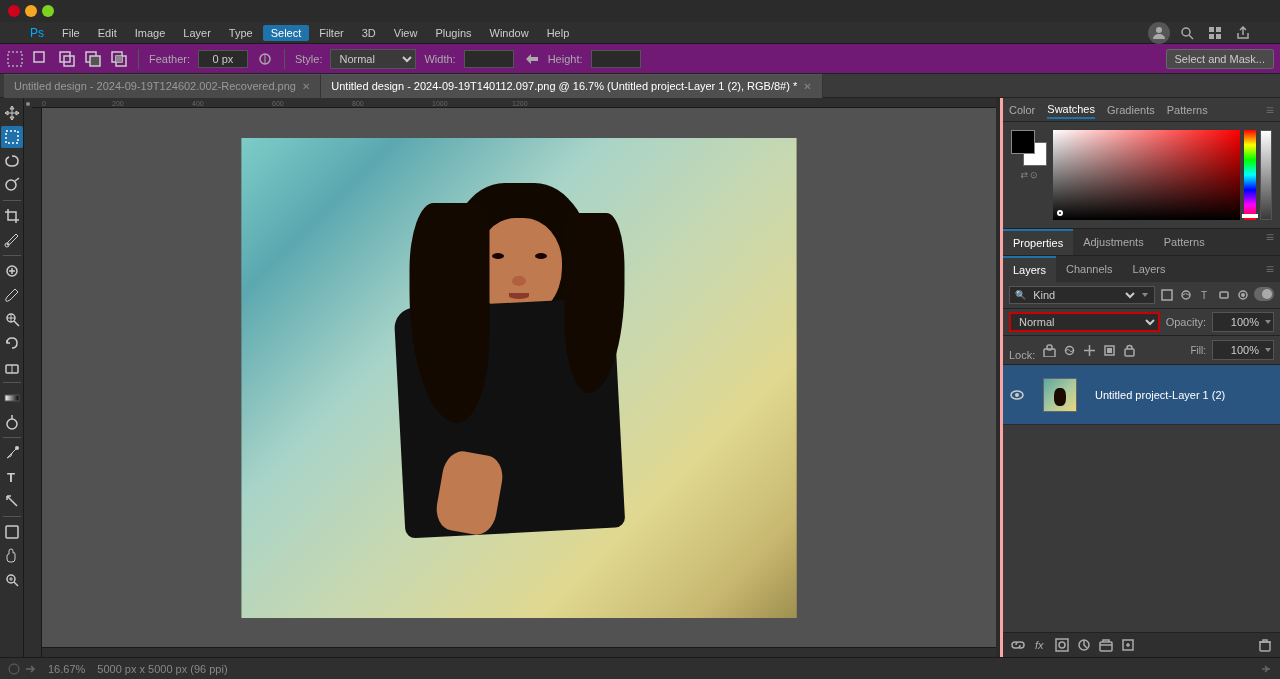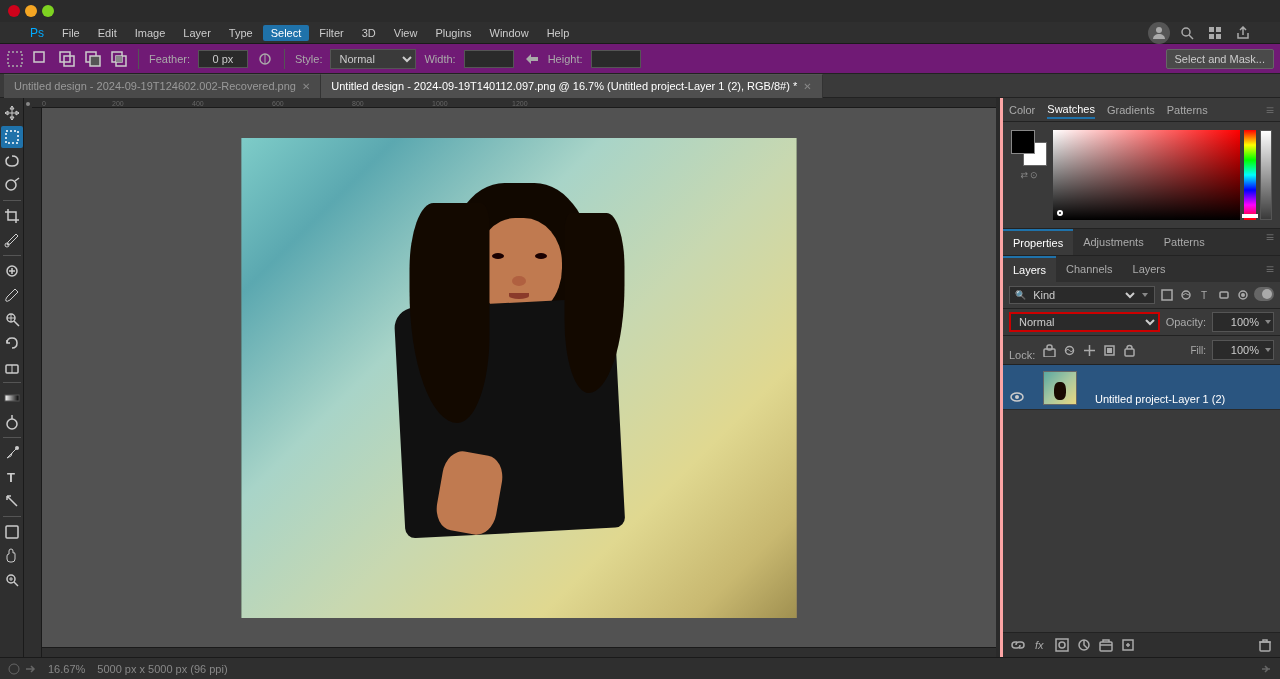--- a/index.html
+++ b/index.html
@@ -290,22 +290,22 @@
       font-size: 11px; color: #aaa; cursor: pointer;
     }
     .fill-label { font-size: 10px; color: #aaa; margin-left: auto; }
     .fill-input {
       width: 50px; height: 20px; background: #2a2a2a; border: 1px solid #555;
       color: #ccc; font-size: 11px; text-align: right; padding: 0 4px;
     }
 
     #layers-list { flex: 1; background: #3a3a3a; overflow-y: auto; }
     .layer-item {
-      display: flex; align-items: flex-end; padding: 4px 6px; gap: 18px;
-      height: 45px; border-bottom: 1px solid #2a2a2a; cursor: pointer;
+      display: flex; align-items: center; padding: 4px 6px; gap: 18px;
+      height: 60px; border-bottom: 1px solid #2a2a2a; cursor: pointer;
     }
     .layer-item.active { background: #2a5580; }
     .layer-vis {
       width: 16px; height: 16px; display: flex; align-items: center; justify-content: center;
       cursor: pointer; color: #aaa; font-size: 12px;
     }
     .layer-thumb {
       width: 34px; height: 34px; border: 1px solid #666;
       flex-shrink: 0; overflow: hidden;
     }

